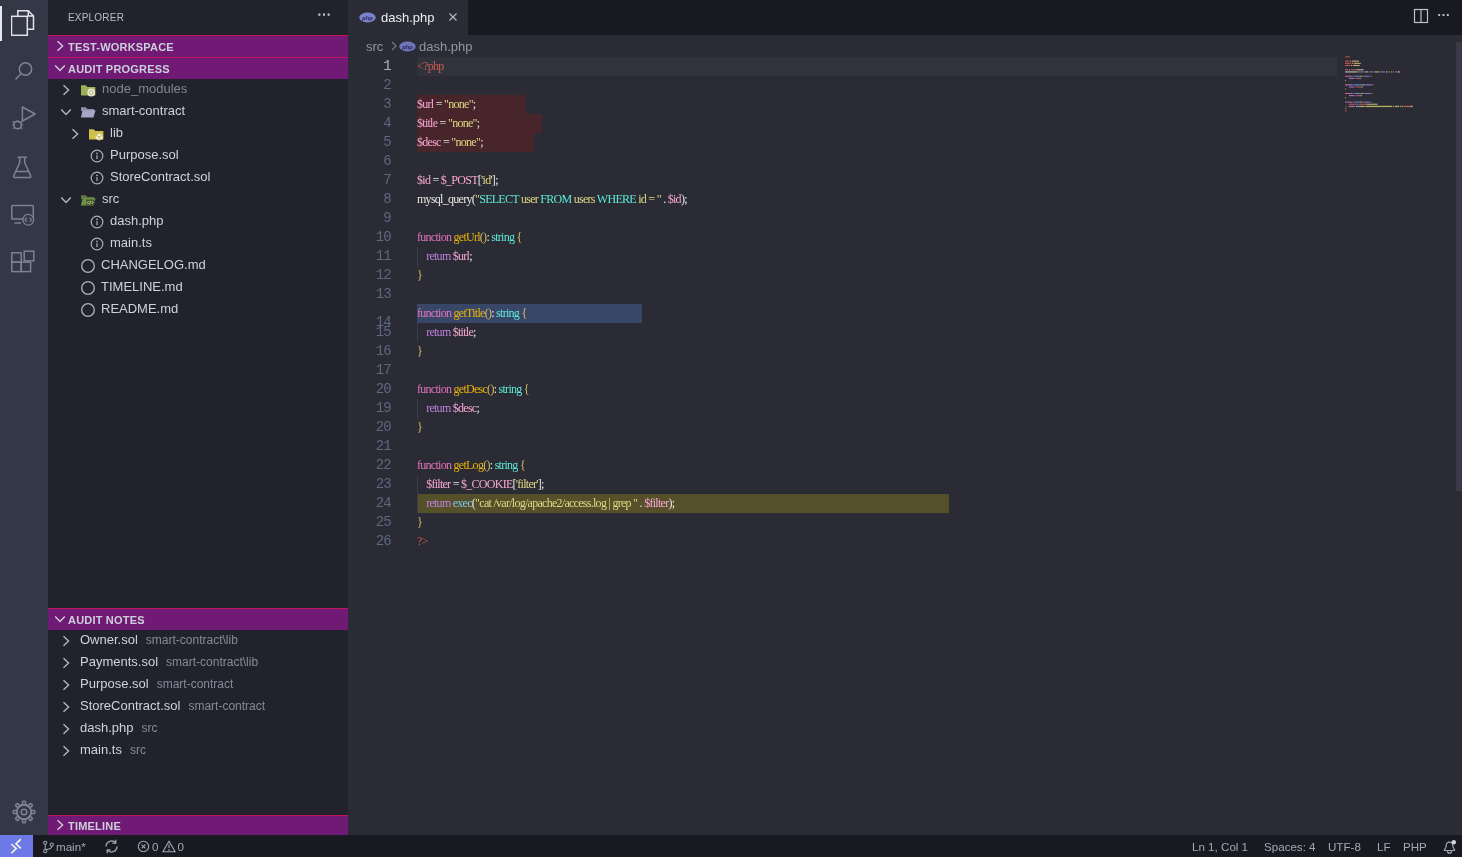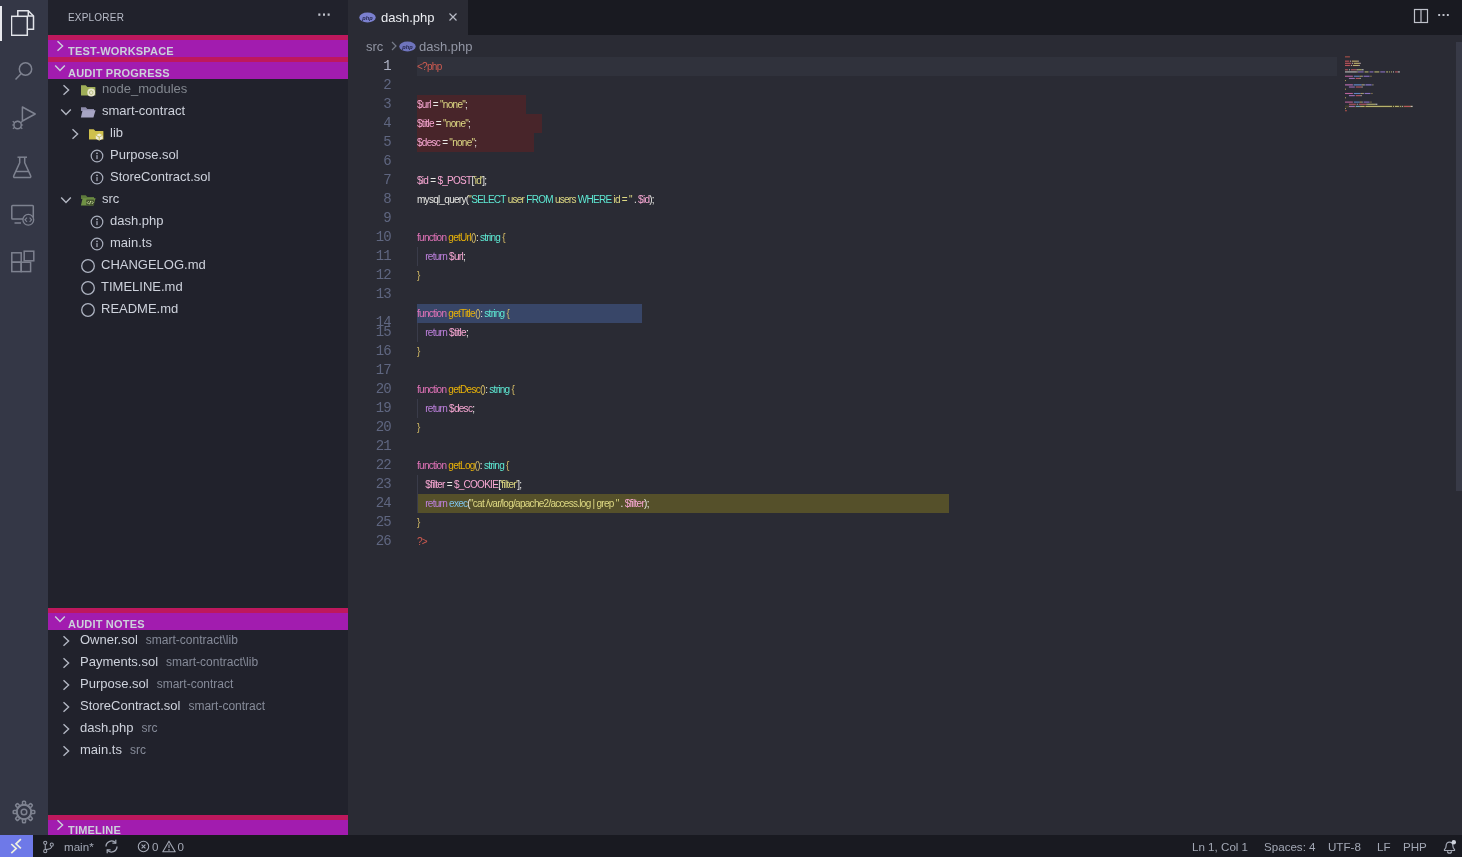--- a/index.html
+++ b/index.html
@@ -1,23 +1,23 @@
 <!DOCTYPE html>
 <html><head><meta charset="utf-8"><style>
 *{margin:0;padding:0;box-sizing:border-box}
 html,body{width:1462px;height:857px;overflow:hidden;background:#2a2b34;font-family:"Liberation Sans",sans-serif}
 #activity{position:absolute;left:0;top:0;width:48px;height:857px;background:#343746}
 #sidebar{position:absolute;left:48px;top:0;width:300px;height:835px;background:#21222c}
-.sechdr{position:absolute;left:0;width:300px;height:22px;background:#a21caf;border-top:5px solid #be185d}
+.sechdr{position:absolute;left:0;width:300px;height:22px;background:#701a75;border-top:1px solid #be185d}
 .sechdr .t{position:absolute;left:20px;top:4.5px;font-size:11px;font-weight:bold;color:#ccd0da;letter-spacing:.2px}
 .tn{position:absolute;font-size:13px;color:#ced2dc;white-space:nowrap}
 .tn.dim{color:#82878f}
 .pth{color:#868b99;font-size:12px;margin-left:8px}
 #editor{position:absolute;left:348px;top:0;width:1114px;height:835px;background:#191a21}
-.cl{position:absolute;left:417px;height:19px;line-height:19px;font-family:Liberation Sans, sans-serif;font-size:10px;letter-spacing:-0.722px;white-space:pre}
+.cl{position:absolute;left:417px;height:19px;line-height:19px;font-family:Liberation Serif, serif;font-size:12px;letter-spacing:-0.722px;white-space:pre}
 .ln{position:absolute;right:1071px;height:19px;line-height:19px;font-family:"Liberation Mono",monospace;font-size:14px;letter-spacing:-0.722px;color:#5f6680}
 .ln.act{color:#aeb3c4}
 .ig{position:absolute;left:417px;width:1px;height:19px;background:#3a3c4a}
 .w{color:#e8e8e4}.tag{color:#cd5a50}.var{color:#f9a8d4}.kw{color:#e173b8}
 .ret{color:#bd80dc}.typ{color:#5eead4}.str{color:#ded983}
 .fn{color:#eab308}.exe{color:#7fc3ea}.br{color:#d2b965}
 #status{position:absolute;left:0;top:835px;width:1462px;height:22px;background:#191a21}
 .sbt{position:absolute;top:4.5px;font-size:11.6px;color:#a3a8b5;white-space:nowrap}
 </style></head>
 <body>
@@ -387,21 +387,21 @@
     <div style="position:absolute;left:0;top:0;width:33px;height:22px;background:#6e79e8"></div>
 <svg style="position:absolute;left:0px;top:0px" width="26" height="22" viewBox="0 0 26 22" fill="none" stroke="#eef1e0" stroke-width="1.7">
       <path d="M11.3 9 L16.2 13.6 L11.3 18.2 M20.9 4.2 L16 8.8 L20.9 13.4"></path>
     </svg>
 <svg style="position:absolute;left:42px;top:4.5px" width="13" height="14" viewBox="0 0 14 15" fill="none" stroke="#a3a8b5" stroke-width="1.1">
       <circle cx="3.5" cy="3" r="1.7"></circle>
       <circle cx="3.5" cy="12" r="1.7"></circle>
       <circle cx="10.5" cy="5" r="1.7"></circle>
       <path d="M3.5 4.7 V10.3 M10.5 6.7 c0 2.6-3.5 3.5-7 3.6"></path>
     </svg>
-<div class="sbt" style="left:64px;top:4.5px">main*</div>
+<div class="sbt" style="left:56px;top:4.5px">main*</div>
 <svg style="position:absolute;left:104px;top:4px" width="15" height="15" viewBox="0 0 15 15" fill="none" stroke="#a3a8b5" stroke-width="1.3">
       <path d="M13 7.5 a5.5 5.5 0 0 1 -9.8 3.4 M2 7.5 a5.5 5.5 0 0 1 9.8 -3.4"></path>
       <path d="M11.8 0.8 v3.4 h-3.4 M3.2 14.2 v-3.4 h3.4" stroke-width="1.2"></path>
     </svg>
 <svg style="position:absolute;left:136.5px;top:4.5px" width="13" height="13" viewBox="0 0 13 13" fill="none" stroke="#a3a8b5" stroke-width="1.1">
       <circle cx="6.5" cy="6.5" r="5.2"></circle>
       <path d="M4.6 4.6 l3.8 3.8 M8.4 4.6 l-3.8 3.8"></path>
     </svg>
 <div class="sbt" style="left:152px">0</div>
 <svg style="position:absolute;left:161.5px;top:4.5px" width="14" height="13" viewBox="0 0 14 13" fill="none" stroke="#a3a8b5" stroke-width="1.1">

